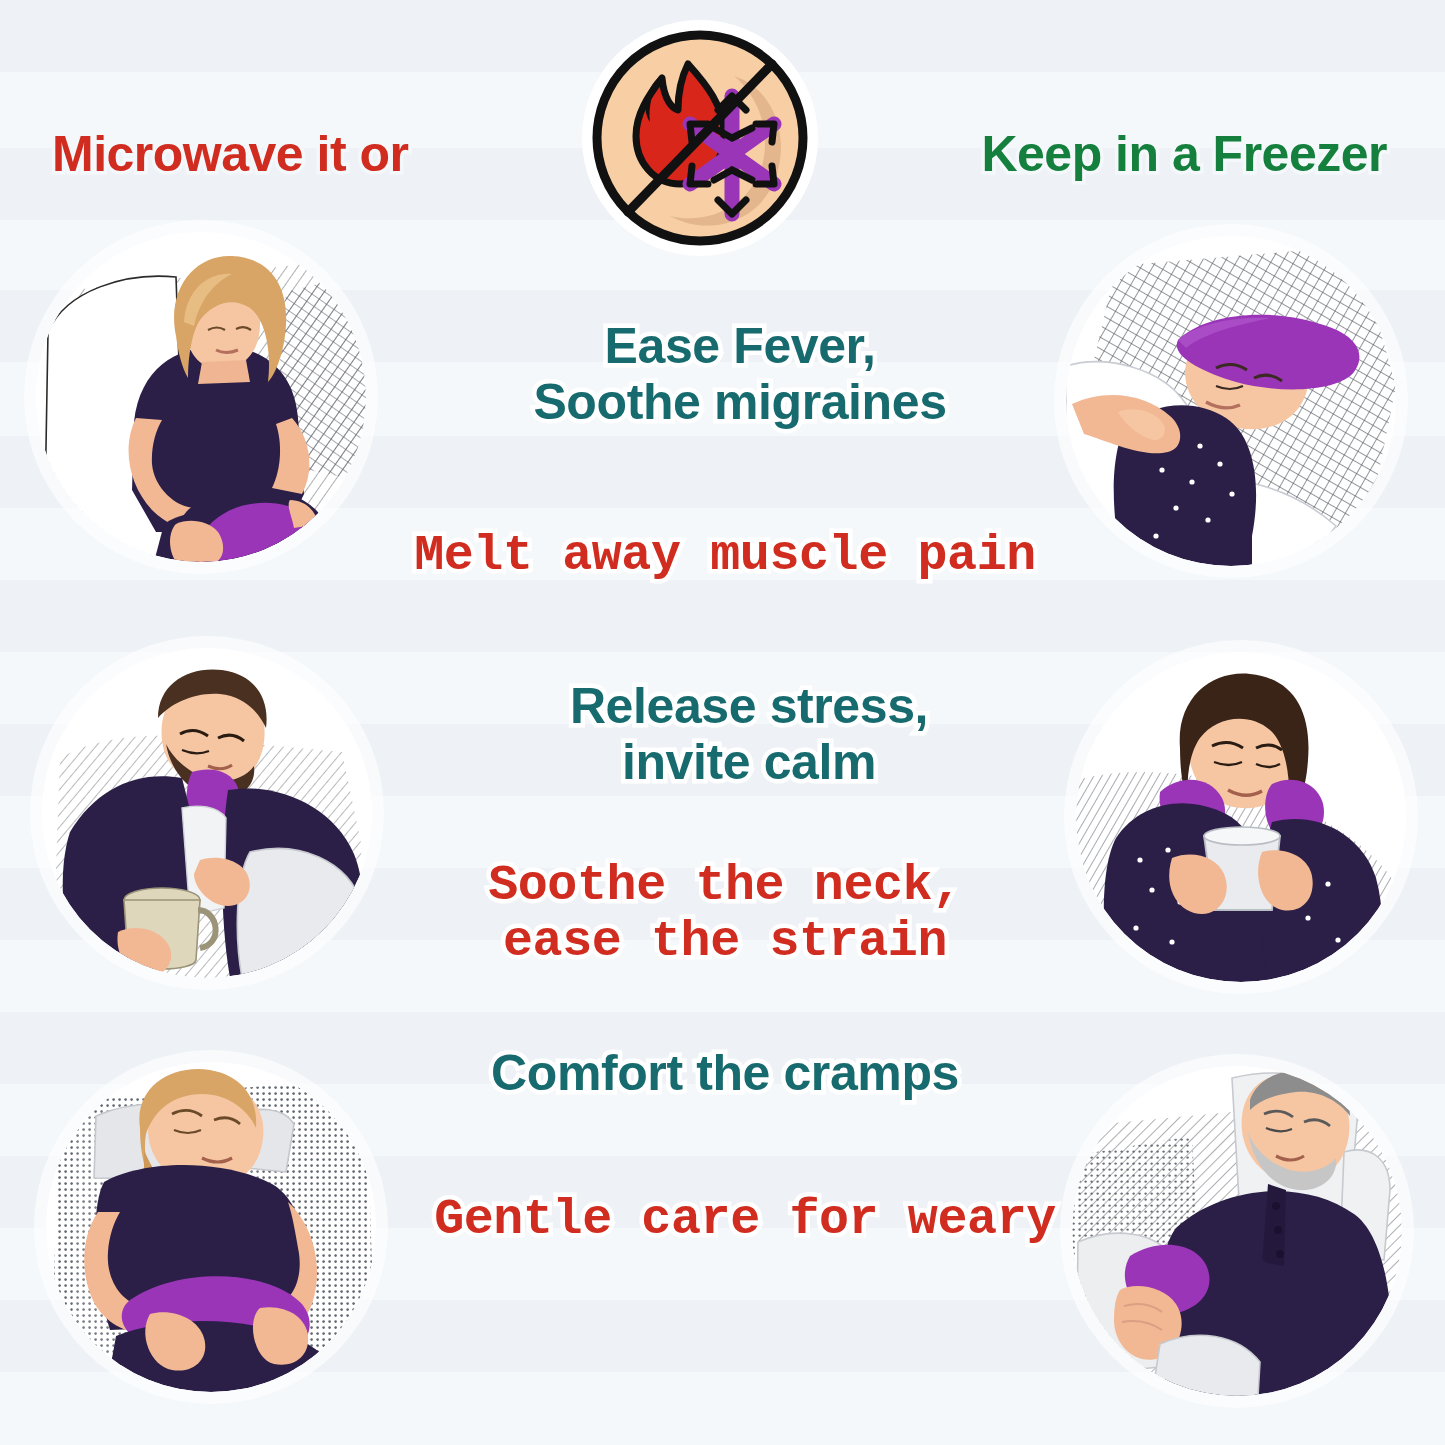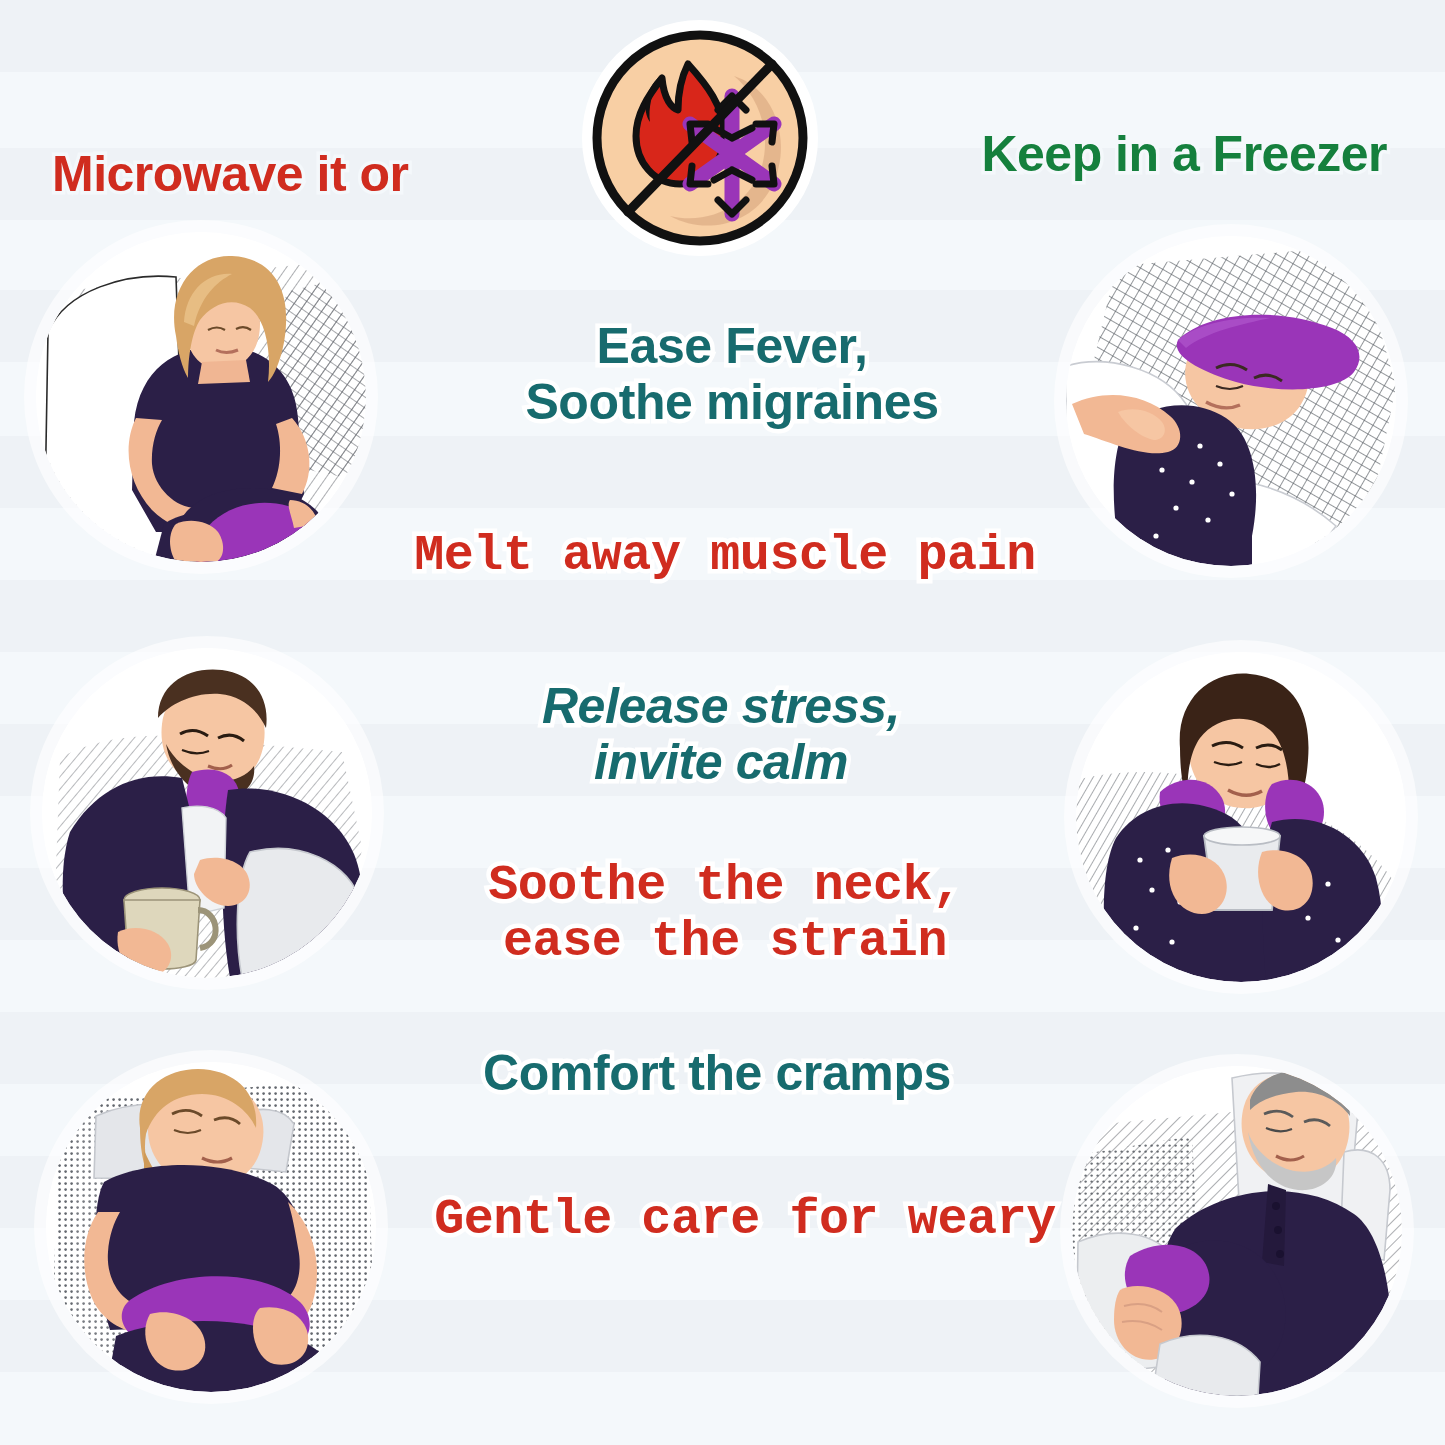--- a/index.html
+++ b/index.html
@@ -46,42 +46,42 @@
     position:absolute;
     z-index:6;
     font-weight:bold;
     font-size:50px;
     line-height:1.05;
     letter-spacing:-0.5px;
     white-space:nowrap;
     paint-order:stroke fill;
     -webkit-text-stroke:7px #f4f8fb;
   }
-  #heading-left  { left:52px;  top:128px; color:#d02c1f;margin-top:20px; }
+  #heading-left  { left:52px;  top:128px; color:#d02c1f; }
   #heading-right { right:58px; top:128px; color:#15803d; text-align:right; }
 
   
   .caption {
     position:absolute;
     z-index:6;
     text-align:center;
     font-weight:bold;
     line-height:1.12;
     letter-spacing:-0.4px;
     paint-order:stroke fill;
     -webkit-text-stroke:9px #ffffff;
   }
   .caption.teal { color:#176b6e; }
   .caption.red  { color:#d02c1f;font-family:Liberation Mono, monospace; }
 
-  #cap-1 { left:362px; top:318px;  width:740px; font-size:50px; }
+  #cap-1 { left:370px; top:318px;  width:740px; font-size:50px; }
   #cap-2 { left:340px; top:528px;  width:770px; font-size:50px; }
-  #cap-3 { left:396px; top:678px;  width:650px; font-size:50px;font-style:italic; }
+  #cap-3 { left:424px; top:678px;  width:650px; font-size:50px; }
   #cap-4 { left:380px; top:858px;  width:690px; font-size:50px; }
-  #cap-5 { left:352px; top:1045px; width:730px; font-size:50px; }
+  #cap-5 { left:360px; top:1045px; width:730px; font-size:50px; }
   #cap-6 { left:370px; top:1192px; width:750px; font-size:50px; }
 
   
   #circle-knee     { left:36px;   top:232px;  width:330px; height:330px; }
   #circle-fever    { left:1066px; top:236px;  width:330px; height:330px; }
   #circle-neckheat { left:42px;   top:648px;  width:330px; height:330px; }
   #circle-neckcold { left:1076px; top:652px;  width:330px; height:330px; }
   #circle-cramps   { left:46px;   top:1062px; width:330px; height:330px; }
   #circle-joints   { left:1072px; top:1066px; width:330px; height:330px; }
 </style>

